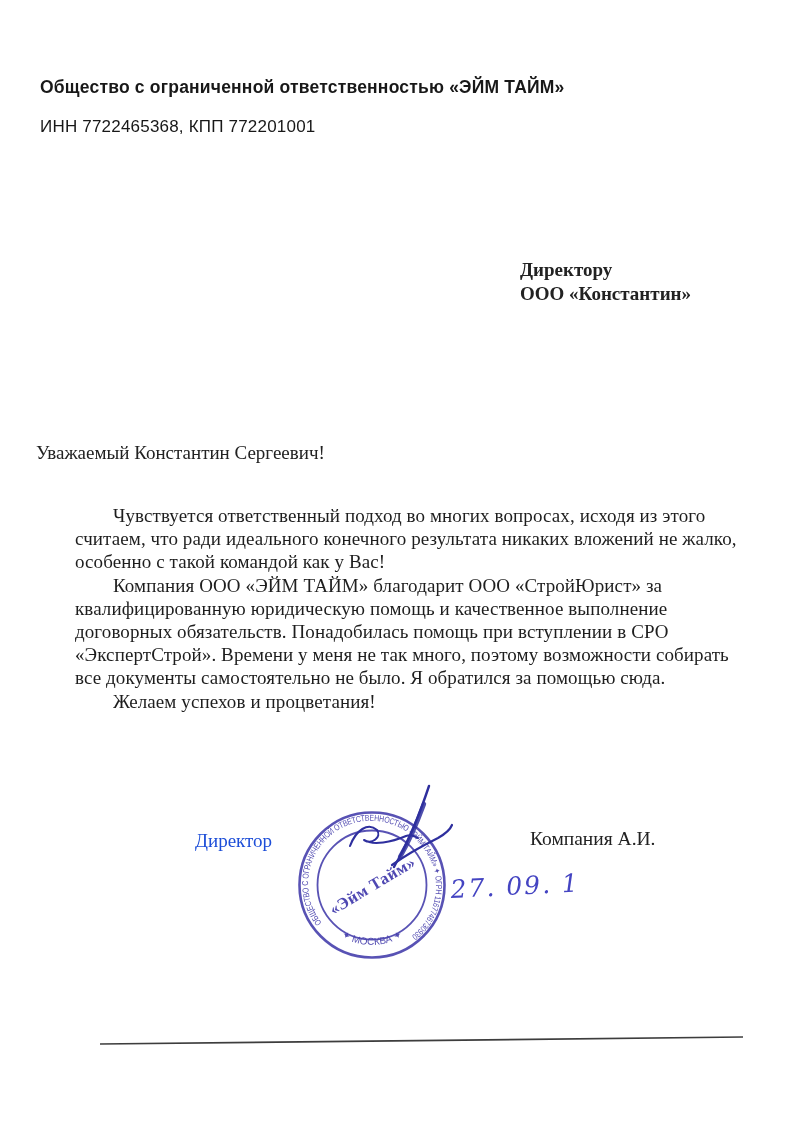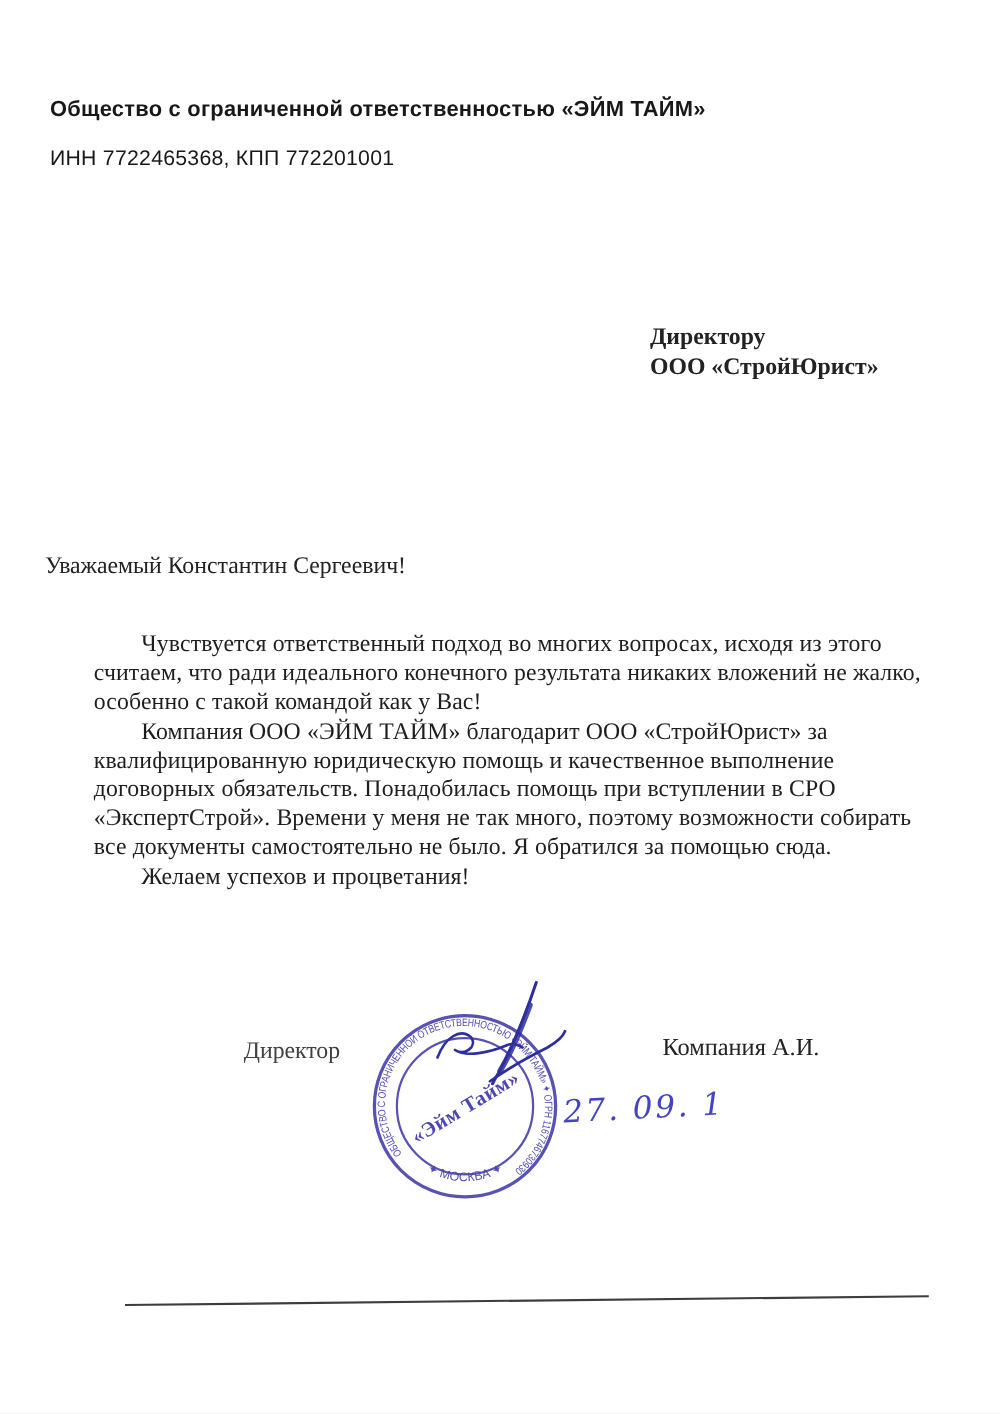--- a/index.html
+++ b/index.html
@@ -31,21 +31,21 @@
     text-align:left;font-size:19px;color:#222;
   }
   
   .body-text{
     position:absolute;left:75px;top:504px;width:662px;
     font-size:19px;line-height:23.2px;color:#1e1e1e;
     letter-spacing:.1px;
   }
   .body-text p{margin:0;text-indent:38px;}
   
-  .sig-title{position:absolute;left:195px;top:830px;font-size:19px;color:#404040;}
+  .sig-title{position:absolute;left:195px;top:830px;font-size:19px;color:#1d4ed8;}
   .sig-name{position:absolute;left:530px;top:828px;font-size:19.5px;color:#222;}
   
   .stamp-overlay{position:absolute;left:268px;top:768px;}
   .stamp-stroke{fill:none;stroke:#4a43ae;opacity:.92;}
   .stamp-text{fill:#4a43ae;opacity:.94;font-family:"Liberation Sans", sans-serif;}
   .stamp-center{fill:#453eae;opacity:.95;font-family:"Liberation Serif", serif;font-weight:bold;}
   .ink{fill:none;stroke:#2e2f9e;stroke-linecap:round;stroke-linejoin:round;}
   .date-ink{fill:#4444c2;font-family:"DejaVu Serif", serif;font-style:italic;letter-spacing:2px;}
   
   .scan-artifact{position:absolute;left:95px;top:1028px;}
@@ -55,21 +55,21 @@
 
 <div class="page">
 
   <header class="letterhead">
     <div class="lh-line lh-bold">Общество с ограниченной ответственностью «ЭЙМ ТАЙМ»</div>
     <div class="lh-line">ИНН 7722465368, КПП 772201001</div>
   </header>
 
   <div class="addressee">
     <div>Директору</div>
-    <div>ООО «СтройЮрист»</div>
+    <div>ООО «Константин»</div>
   </div>
 
   <div class="salutation">Уважаемый Константин Сергеевич!</div>
 
   <div class="body-text">
     <p>Чувствуется ответственный подход во многих вопросах, исходя из этого считаем, что ради идеального конечного результата никаких вложений не жалко, особенно с такой командой как у Вас!</p>
     <p>Компания ООО «ЭЙМ ТАЙМ» благодарит ООО «СтройЮрист» за квалифицированную юридическую помощь и качественное выполнение договорных обязательств. Понадобилась помощь при вступлении в СРО «ЭкспертСтрой». Времени у меня не так много, поэтому возможности собирать все документы самостоятельно не было. Я обратился за помощью сюда.</p>
     <p>Желаем успехов и процветания!</p>
   </div>
 

